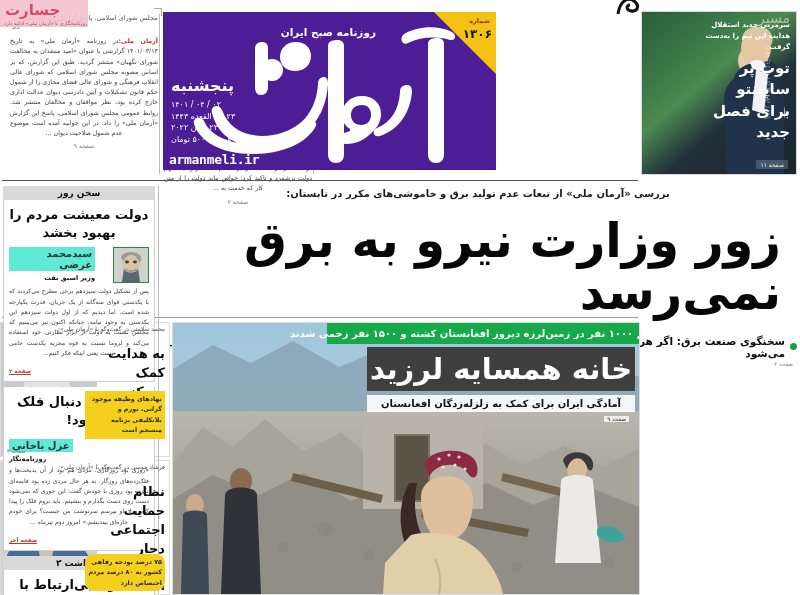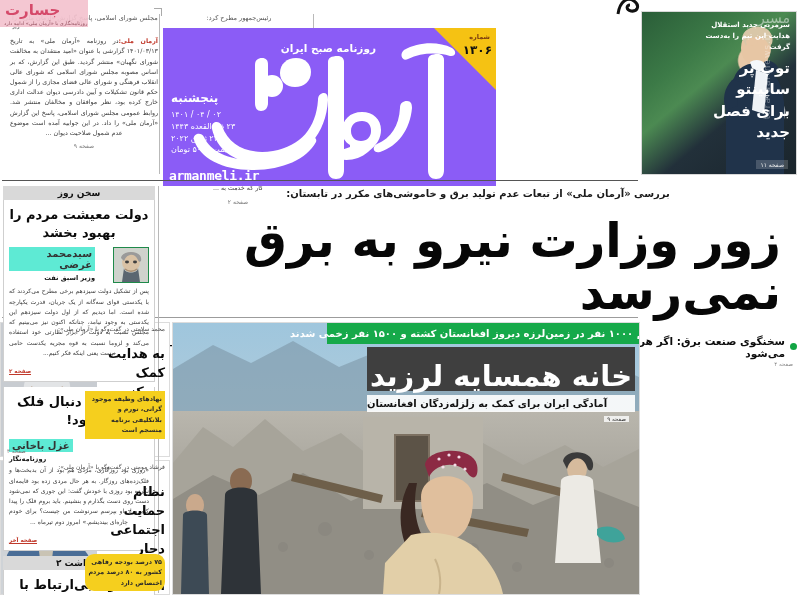--- a/index.html
+++ b/index.html
@@ -16,22 +16,22 @@
 
   
   .rule-v{position:absolute;width:1px;background:#b9b9b9;}
   .rule-h{position:absolute;height:1px;background:#9c9c9c;}
 
   
   .topband{position:absolute;left:0;top:0;width:800px;height:185px;}
 
   
   .masthead{
-    position:absolute;right:304px;top:28px;width:333px;height:158px;
-    background:#8b5cf6;overflow:hidden;
+    position:absolute;right:304px;top:12px;width:333px;height:158px;
+    background:#4c1d95;overflow:hidden;
   }
   .mast-corner{
     position:absolute;right:0;top:0;width:62px;height:62px;
     background:#f5c213;
     clip-path:polygon(0 0,100% 0,100% 100%);
   }
   .mast-corner .num-lbl{
     position:absolute;right:6px;top:5px;font-size:6.5px;color:#7a3b10;font-weight:bold;
   }
   .mast-corner .num-val{
@@ -40,21 +40,21 @@
   .mast-sub{
     position:absolute;right:120px;top:14px;font-size:10.5px;color:#fff;font-weight:bold;
   }
   .logo-wrap{
     position:absolute;right:20px;top:6px;width:300px;height:150px;
   }
   .logo-wrap svg{display:block;}
   .mast-dates{
     position:absolute;left:8px;top:62px;width:118px;text-align:left;color:#fff;line-height:1.45;
   }
-  .mast-dates .d-day{font-size:12px;font-weight:bold;display:block;margin-bottom:2px;}
+  .mast-dates .d-day{font-size:16px;font-weight:bold;display:block;margin-bottom:2px;}
   .mast-dates .d-line{font-size:8px;display:block;letter-spacing:.2px;}
   .mast-url{
     position:absolute;left:6px;bottom:3px;font-size:13px;color:#fff;font-weight:bold;
     font-family:"DejaVu Sans Mono","Liberation Mono",monospace;letter-spacing:-.3px;direction:ltr;
   }
   .mast-tip{
     position:absolute;right:152px;top:-4px;width:34px;height:22px;
   }
 
   
@@ -175,28 +175,28 @@
   .cs-photo{position:absolute;inset:0;}
   .cs-greenbar{
     position:absolute;right:0;top:0;width:312px;height:21px;background:#16a94a;
     display:flex;align-items:center;justify-content:center;
   }
   .cs-greenbar span{
     font-size:10px;font-weight:bold;color:#fff;letter-spacing:-.2px;white-space:nowrap;
   }
   .cs-head{
     position:absolute;right:4px;top:24px;width:268px;height:44px;
-    background:#3f3f3f;display:flex;align-items:flex-end;justify-content:center;
+    background:#3f3f3f;display:flex;align-items:center;justify-content:center;
   }
   .cs-head span{
     font-size:29px;font-weight:bold;color:#fff;line-height:1;letter-spacing:-1px;white-space:nowrap;
   }
   .cs-sub{
     position:absolute;right:4px;top:72px;width:268px;height:17px;
-    background:rgba(255,255,255,.9);display:flex;align-items:center;justify-content:flex-end;
+    background:rgba(255,255,255,.9);display:flex;align-items:center;justify-content:center;
   }
   .cs-sub span{font-size:10px;font-weight:bold;color:#111;white-space:nowrap;}
   .cs-page{
     position:absolute;right:10px;top:93px;font-size:5.5px;color:#333;
     background:rgba(255,255,255,.78);padding:0 3px;
   }
 
   
   .rightbar{position:absolute;right:645px;top:186px;width:152px;height:407px;}
   .opbox{position:relative;width:152px;background:#fff;}

